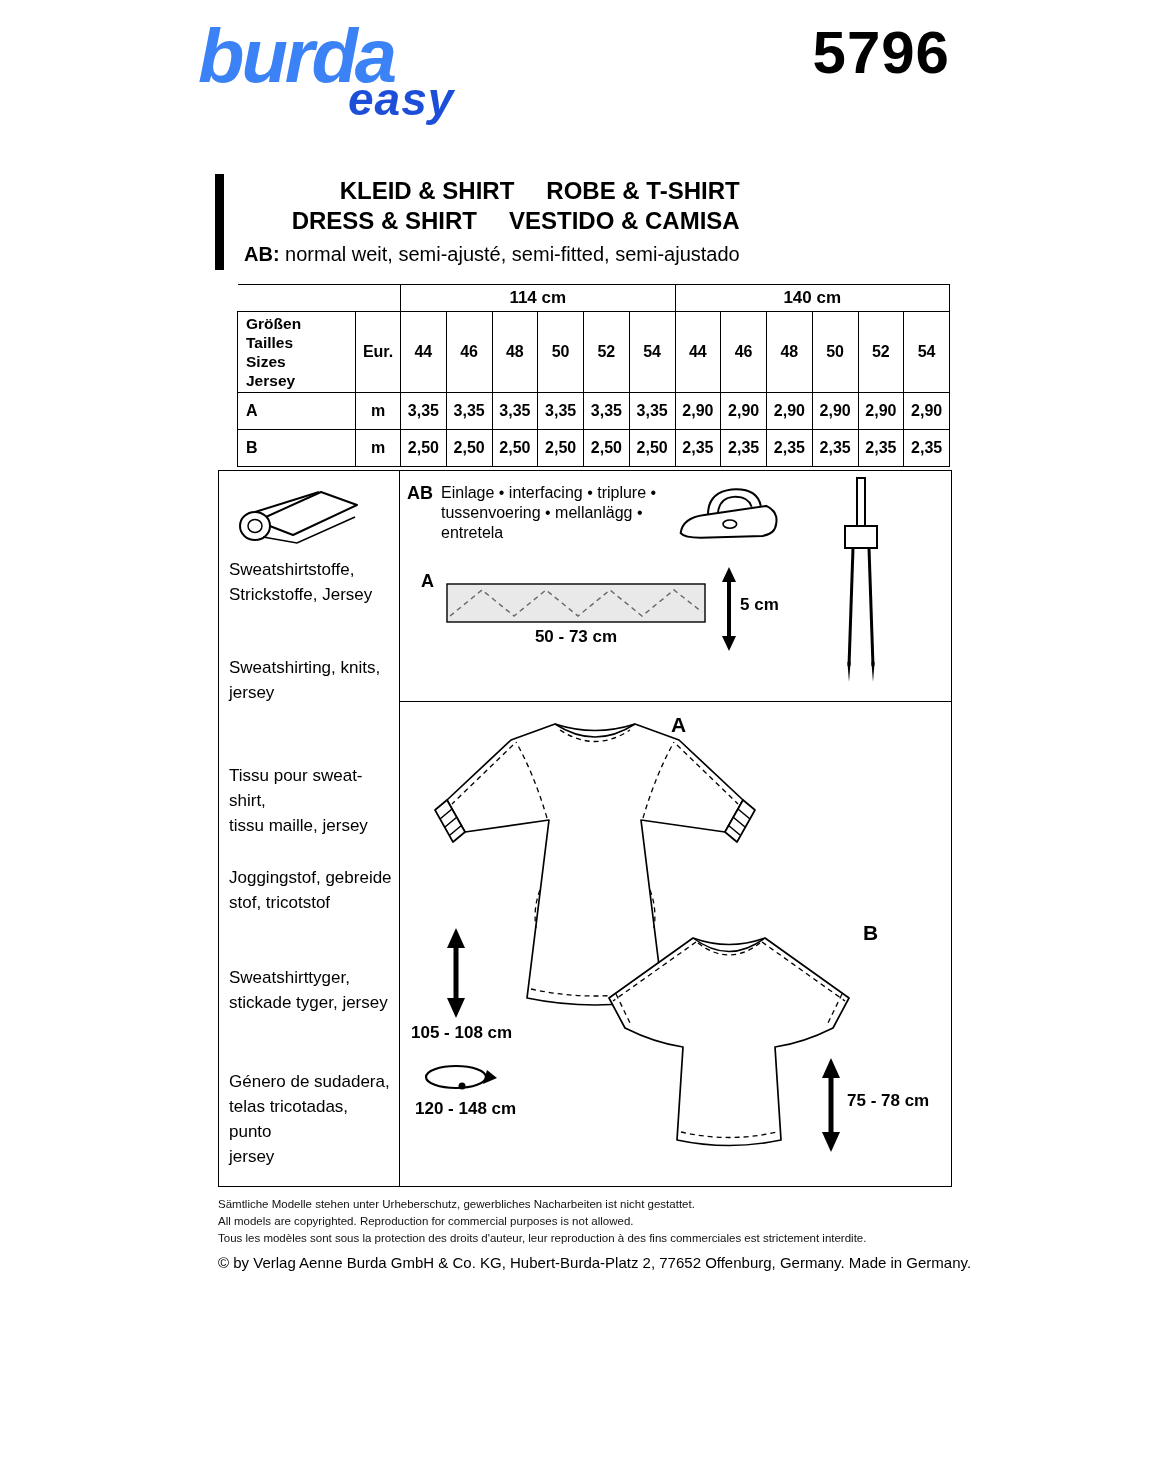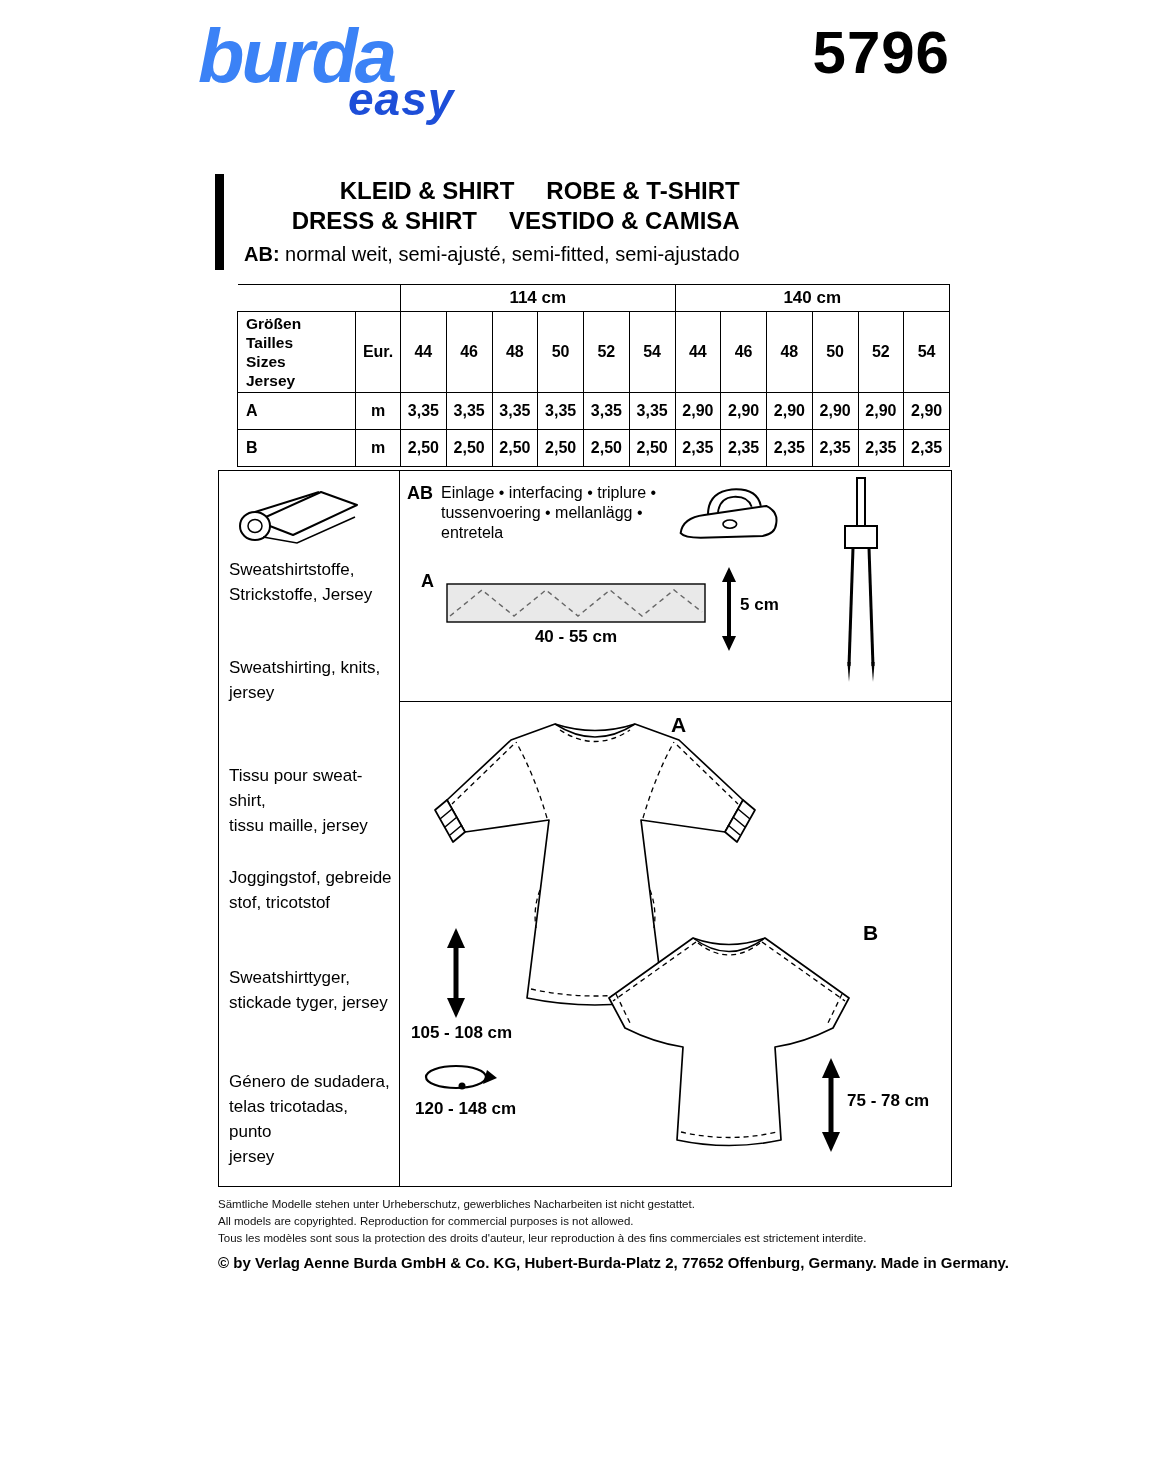--- a/index.html
+++ b/index.html
@@ -37,21 +37,21 @@
   .fab{position:absolute;left:10px;width:165px;font-size:17px;line-height:25px;white-space:pre-line;}
   .abs{position:absolute;}
   .bold17{font-size:17px;font-weight:bold;white-space:nowrap;}
   .viewlabel{font-size:21px;font-weight:bold;}
   .interfacing-text{font-size:16px;line-height:20px;width:228px;}
   .ab-label{font-size:18px;font-weight:bold;}
 
   
   .footer{position:absolute;left:218px;top:1196px;width:780px;}
   .fine{font-size:11.5px;line-height:17px;white-space:nowrap;color:#111;}
-  .publisher{font-size:15px;font-weight:bold;margin-top:7px;white-space:nowrap;}
+  .publisher{font-size:15px;font-weight:normal;margin-top:7px;white-space:nowrap;}
 </style>
 </head>
 <body>
 
 <div class="page">
 
   <div class="logo">
     <span class="logo-main">burda</span>
     <span class="logo-sub">easy</span>
   </div>
@@ -187,21 +187,21 @@
       <line x1="38" y1="72" x2="42" y2="190" stroke="#000" stroke-width="3"></line>
       <polygon points="40.4,186 43.6,186 42,206" fill="#000"></polygon>
     </svg>
 
     <div class="abs ab-label" style="left:202px;top:100px;">A</div>
 
     <svg class="abs" style="left:227px;top:112px;" width="260" height="40" viewBox="0 0 260 40">
       <rect x="1" y="1" width="258" height="38" fill="#e9e9e9" stroke="#000" stroke-width="1.4"></rect>
       <polyline points="4,33 36,7 68,33 100,7 132,33 164,7 196,33 228,7 256,29" fill="none" stroke="#666" stroke-width="1.4" stroke-dasharray="5 4"></polyline>
     </svg>
-    <div class="abs bold17" style="left:227px;top:156px;width:260px;text-align:center;">40 - 55 cm</div>
+    <div class="abs bold17" style="left:227px;top:156px;width:260px;text-align:center;">50 - 73 cm</div>
 
     <svg class="abs" style="left:500px;top:96px;" width="20" height="84" viewBox="0 0 20 84">
       <line x1="10" y1="10" x2="10" y2="74" stroke="#000" stroke-width="4"></line>
       <polygon points="10,0 3,15 17,15" fill="#000"></polygon>
       <polygon points="10,84 3,69 17,69" fill="#000"></polygon>
     </svg>
     <div class="abs bold17" style="left:521px;top:124px;">5 cm</div>
 
     <svg class="abs" style="left:180px;top:231px;" width="552" height="480" viewBox="0 0 552 480">
 

